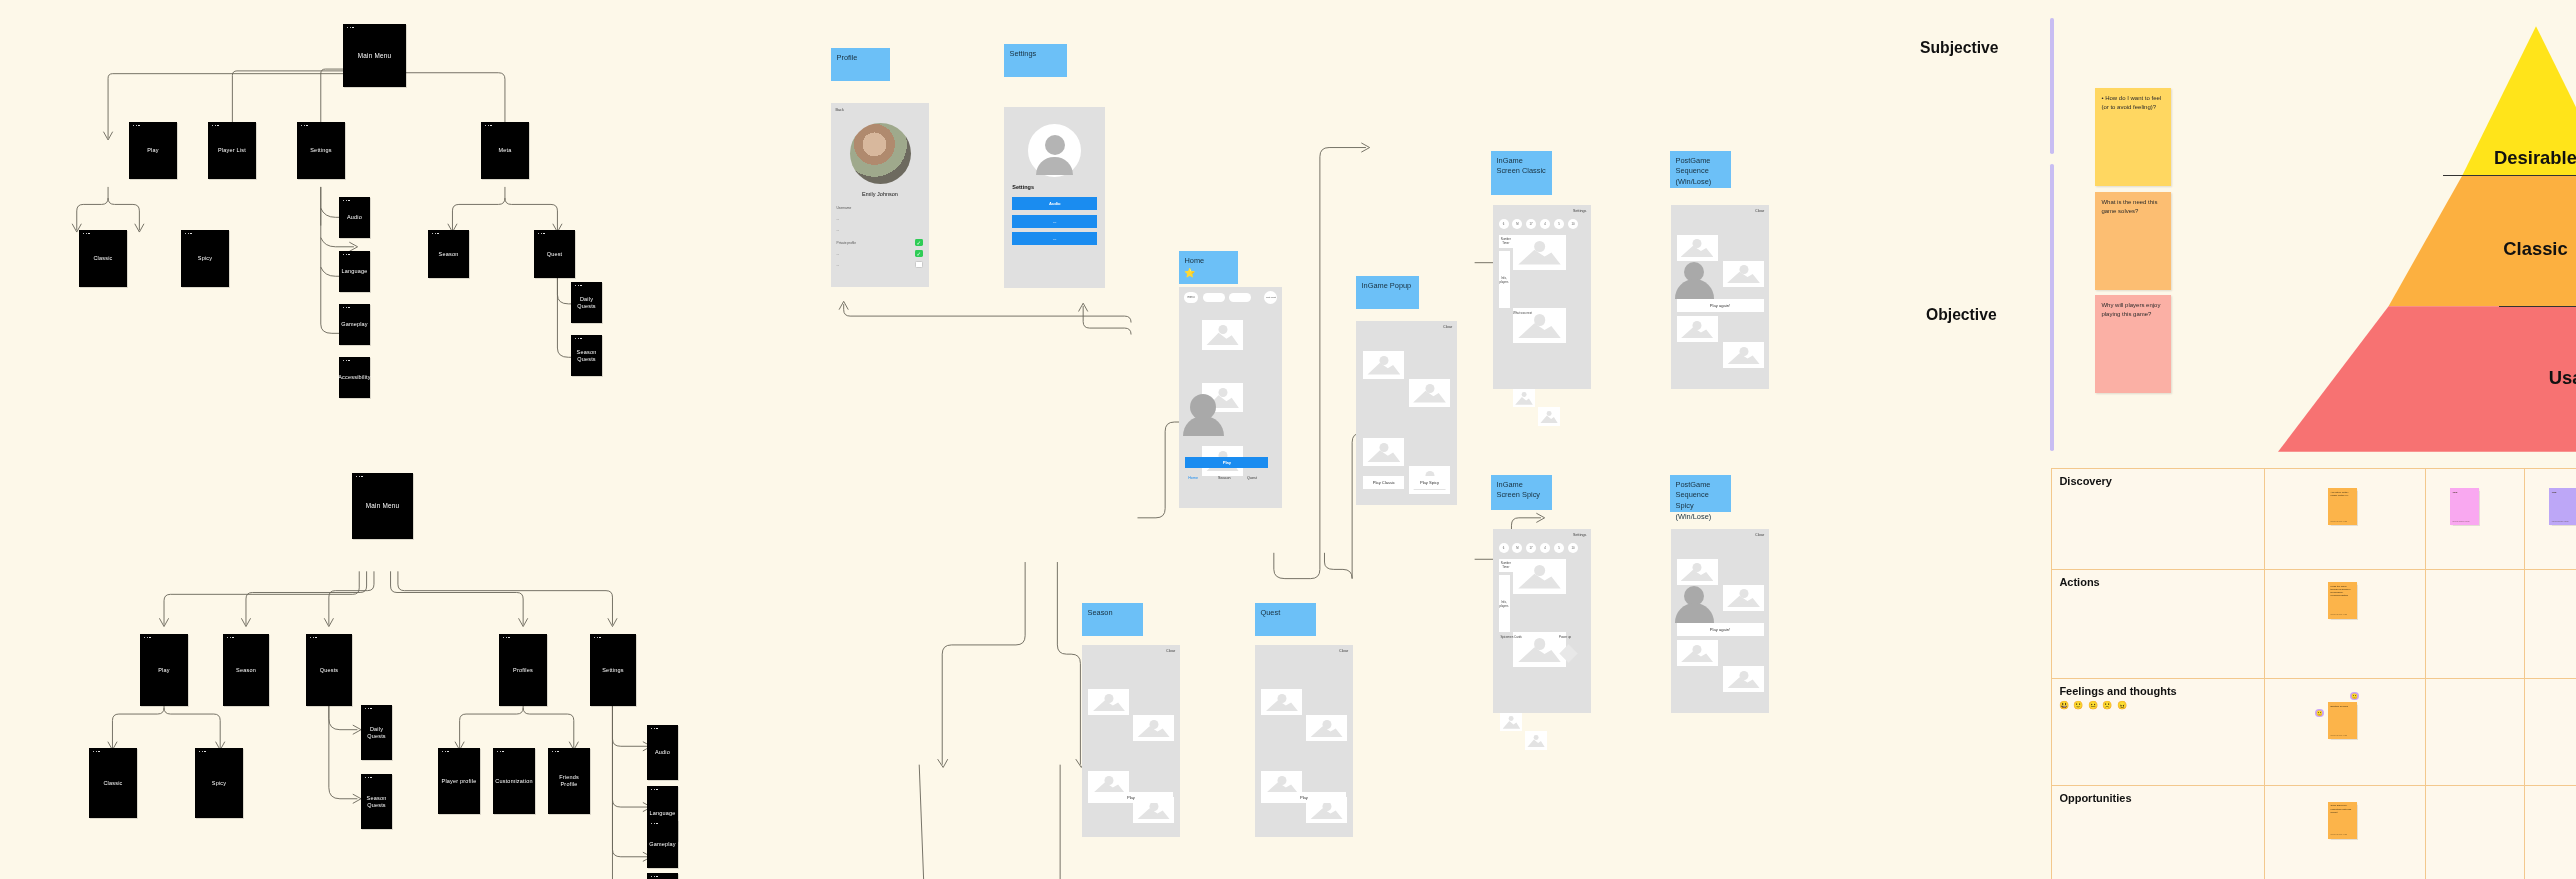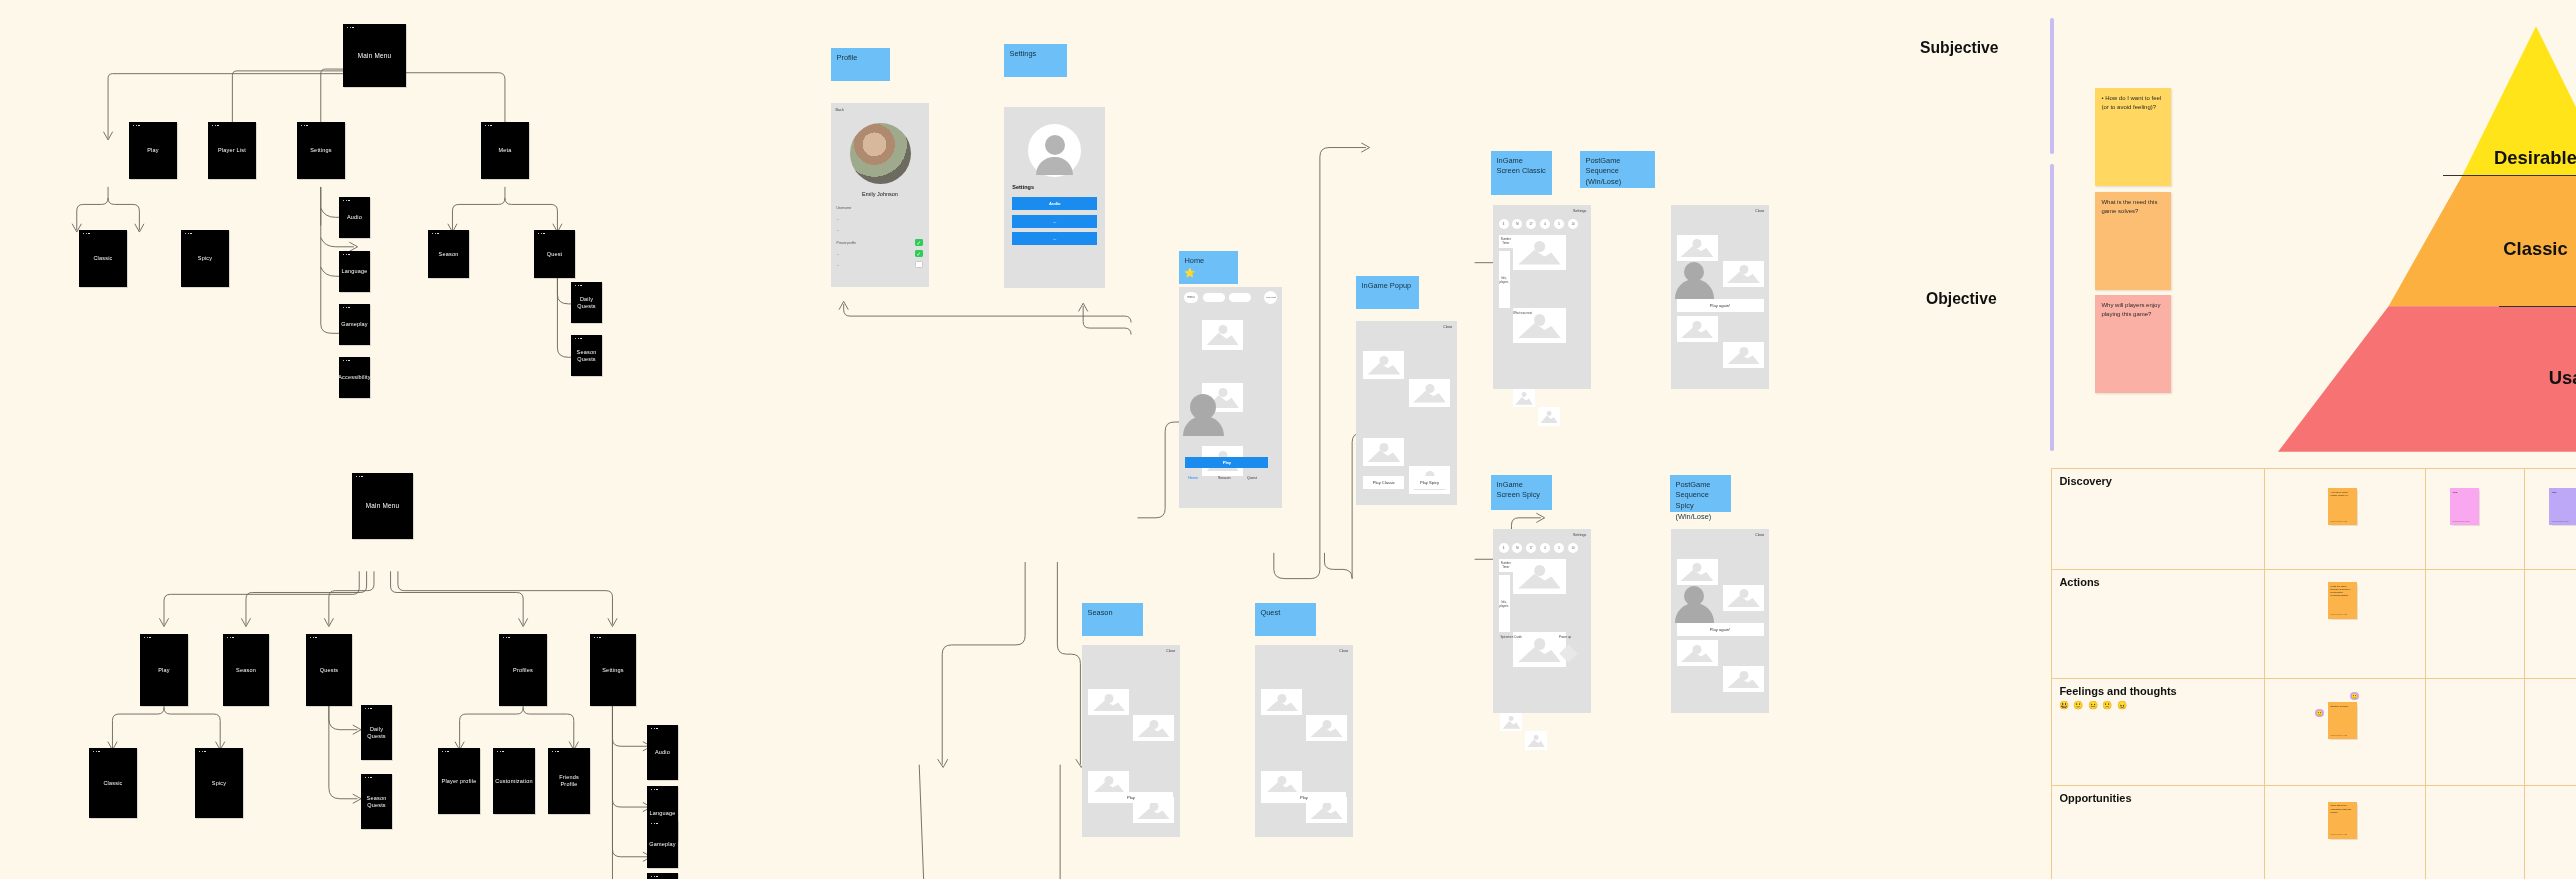--- a/index.html
+++ b/index.html
@@ -537,21 +537,21 @@
   </div>
   <div class="sticky-blue" style="left:1034px;top:603px;width:61px;height:33px;">
     <span>Season</span>
   </div>
   <div class="sticky-blue" style="left:1207px;top:603px;width:61px;height:33px;">
     <span>Quest</span>
   </div>
   <div class="sticky-blue" style="left:1443px;top:151px;width:61px;height:44px;">
     <span>InGame Screen Classic</span>
   </div>
-  <div class="sticky-blue" style="left:1532px;top:151px;width:75px;height:37px;">
+  <div class="sticky-blue" style="left:1622px;top:151px;width:61px;height:37px;">
     <span>PostGame Sequence (Win/Lose)</span>
   </div>
   <div class="sticky-blue" style="left:1443px;top:475px;width:61px;height:35px;">
     <span>InGame Screen Spicy</span>
   </div>
   <div class="sticky-blue" style="left:1622px;top:475px;width:61px;height:37px;">
     <span>PostGame Sequence Spicy (Win/Lose)</span>
   </div>
 
   <div class="wf" style="left:783px;top:103px;width:98px;height:184px;">
@@ -678,21 +678,21 @@
     <div class="ph-img" style="left:5.5px;top:59px;width:41px;height:26px;"></div>
     <div class="ph-img" style="left:52px;top:59px;width:41px;height:26px;"></div>
     <div class="avatar-circle" style="left:13px;top:57px;width:20px;height:20px;"></div>
     <div class="avatar-body" style="left:3.7px;top:74px;width:39px;height:20px;"></div>
     <div class="btn-white" style="left:5.5px;top:94px;width:87px;height:13px;">Play again!</div>
   </div>
 
   <div class="axis-line" style="left:2002px;top:18.4px;height:136px;"></div>
   <div class="axis-line" style="left:2002px;top:164px;height:287px;"></div>
   <div class="axis-label" style="left:1872px;top:39px;">Subjective</div>
-  <div class="axis-label" style="left:1878px;top:290px;">Objective</div>
+  <div class="axis-label" style="left:1878px;top:306px;">Objective</div>
 
   <div class="note" style="left:2047px;top:88px;width:76px;height:98px;background:#ffd761;">
     <span>• How do I want to feel (or to avoid feeling)?</span>
   </div>
   <div class="note" style="left:2047px;top:192px;width:76px;height:98px;background:#fcbe72;">
     <span>What is the need this game solves?</span>
   </div>
   <div class="note" style="left:2047px;top:295px;width:76px;height:98px;background:#fbb0a5;">
     <span>Why will players enjoy playing this game?</span>
   </div>

